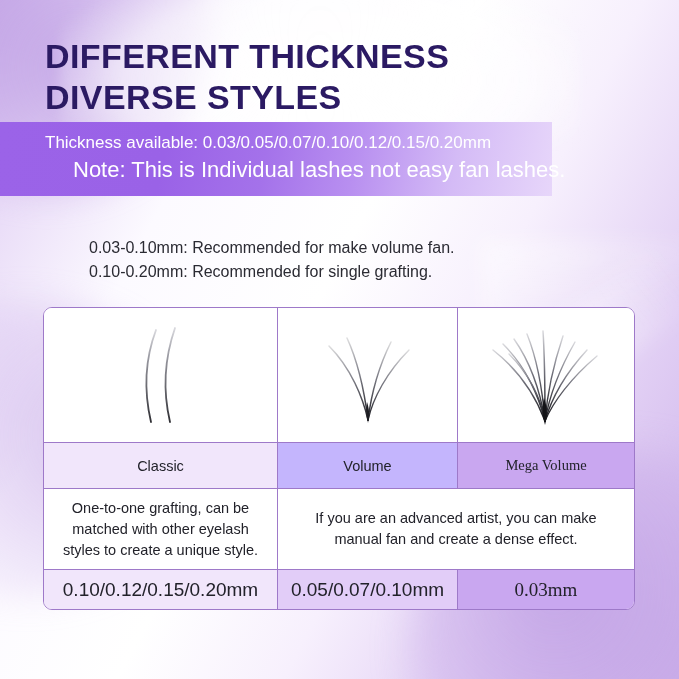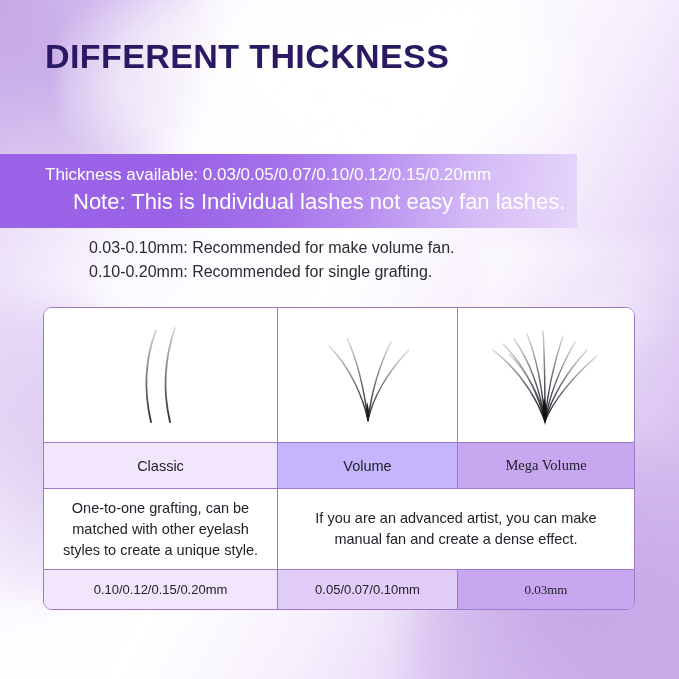--- a/index.html
+++ b/index.html
@@ -64,29 +64,28 @@
   .heading{
     position:absolute;left:45px;top:36px;width:580px;
     color:#2b1a63;
     font-size:34px;line-height:41px;
     font-weight:bold;letter-spacing:0.4px;
   }
   .heading div{white-space:nowrap;}
 
   
   .banner{
-    position:absolute;left:0;top:154px;width:552px;height:74px;
+    position:absolute;left:0;top:122px;width:552px;height:74px;
     background:linear-gradient(100deg,
       #9b63e8 0%,
       #9a62e7 30%,
       #a472ea 48%,
       #b88ff0 64%,
       #d4bbf6 82%,
       #e7d6fa 100%);
-    padding-left:25px;
   }
   .banner-inner{
     position:absolute;left:45px;top:8px;
   }
   .banner-line1{
     color:#ffffff;font-size:17px;line-height:26px;white-space:nowrap;
   }
   .banner-line2{
     color:#ffffff;font-size:22px;line-height:27px;font-weight:normal;white-space:nowrap;margin-left:28px;
   }
@@ -134,21 +133,21 @@
   .lab{font-size:14.5px;color:#22222a;}
   .lab-1{background:#f1e6fb;}
   .lab-2{background:#c4b5fd;}
   .lab-3{background:#c9a7f0;}
 
   .desc{
     background:#ffffff;color:#22222a;
     font-size:14.5px;line-height:21px;
     padding:0 12px;
   }
-  .thk{font-size:13px;color:#22222a;}
+  .thk{font-size:19px;color:#22222a;}
   .thk-1{background:#f1e6fb;}
   .thk-2{background:#e2cdf8;}
   .thk-3{background:#c9a7f0;}
 
   svg{display:block;}
 </style>
 </head>
 <body>
 
 <div id="page">
@@ -156,20 +155,21 @@
   <div class="bg-base"></div>
   <div class="bg-swirl-tl"></div>
   <div class="bg-swirl-l"></div>
   <div class="bg-swirl-br"></div>
   <div class="bg-swirl-r"></div>
   <div class="bg-streak"></div>
   <div class="bg-top-white"></div>
 
   <div class="heading">
     <div>DIFFERENT THICKNESS</div>
+    <div>DIVERSE STYLES</div>
   </div>
 
   <div class="banner">
     <div class="banner-inner">
       <div class="banner-line1">Thickness available: 0.03/0.05/0.07/0.10/0.12/0.15/0.20mm</div>
       <div class="banner-line2">Note: This is Individual lashes not easy fan lashes.</div>
     </div>
   </div>
 
   <div class="notes">

